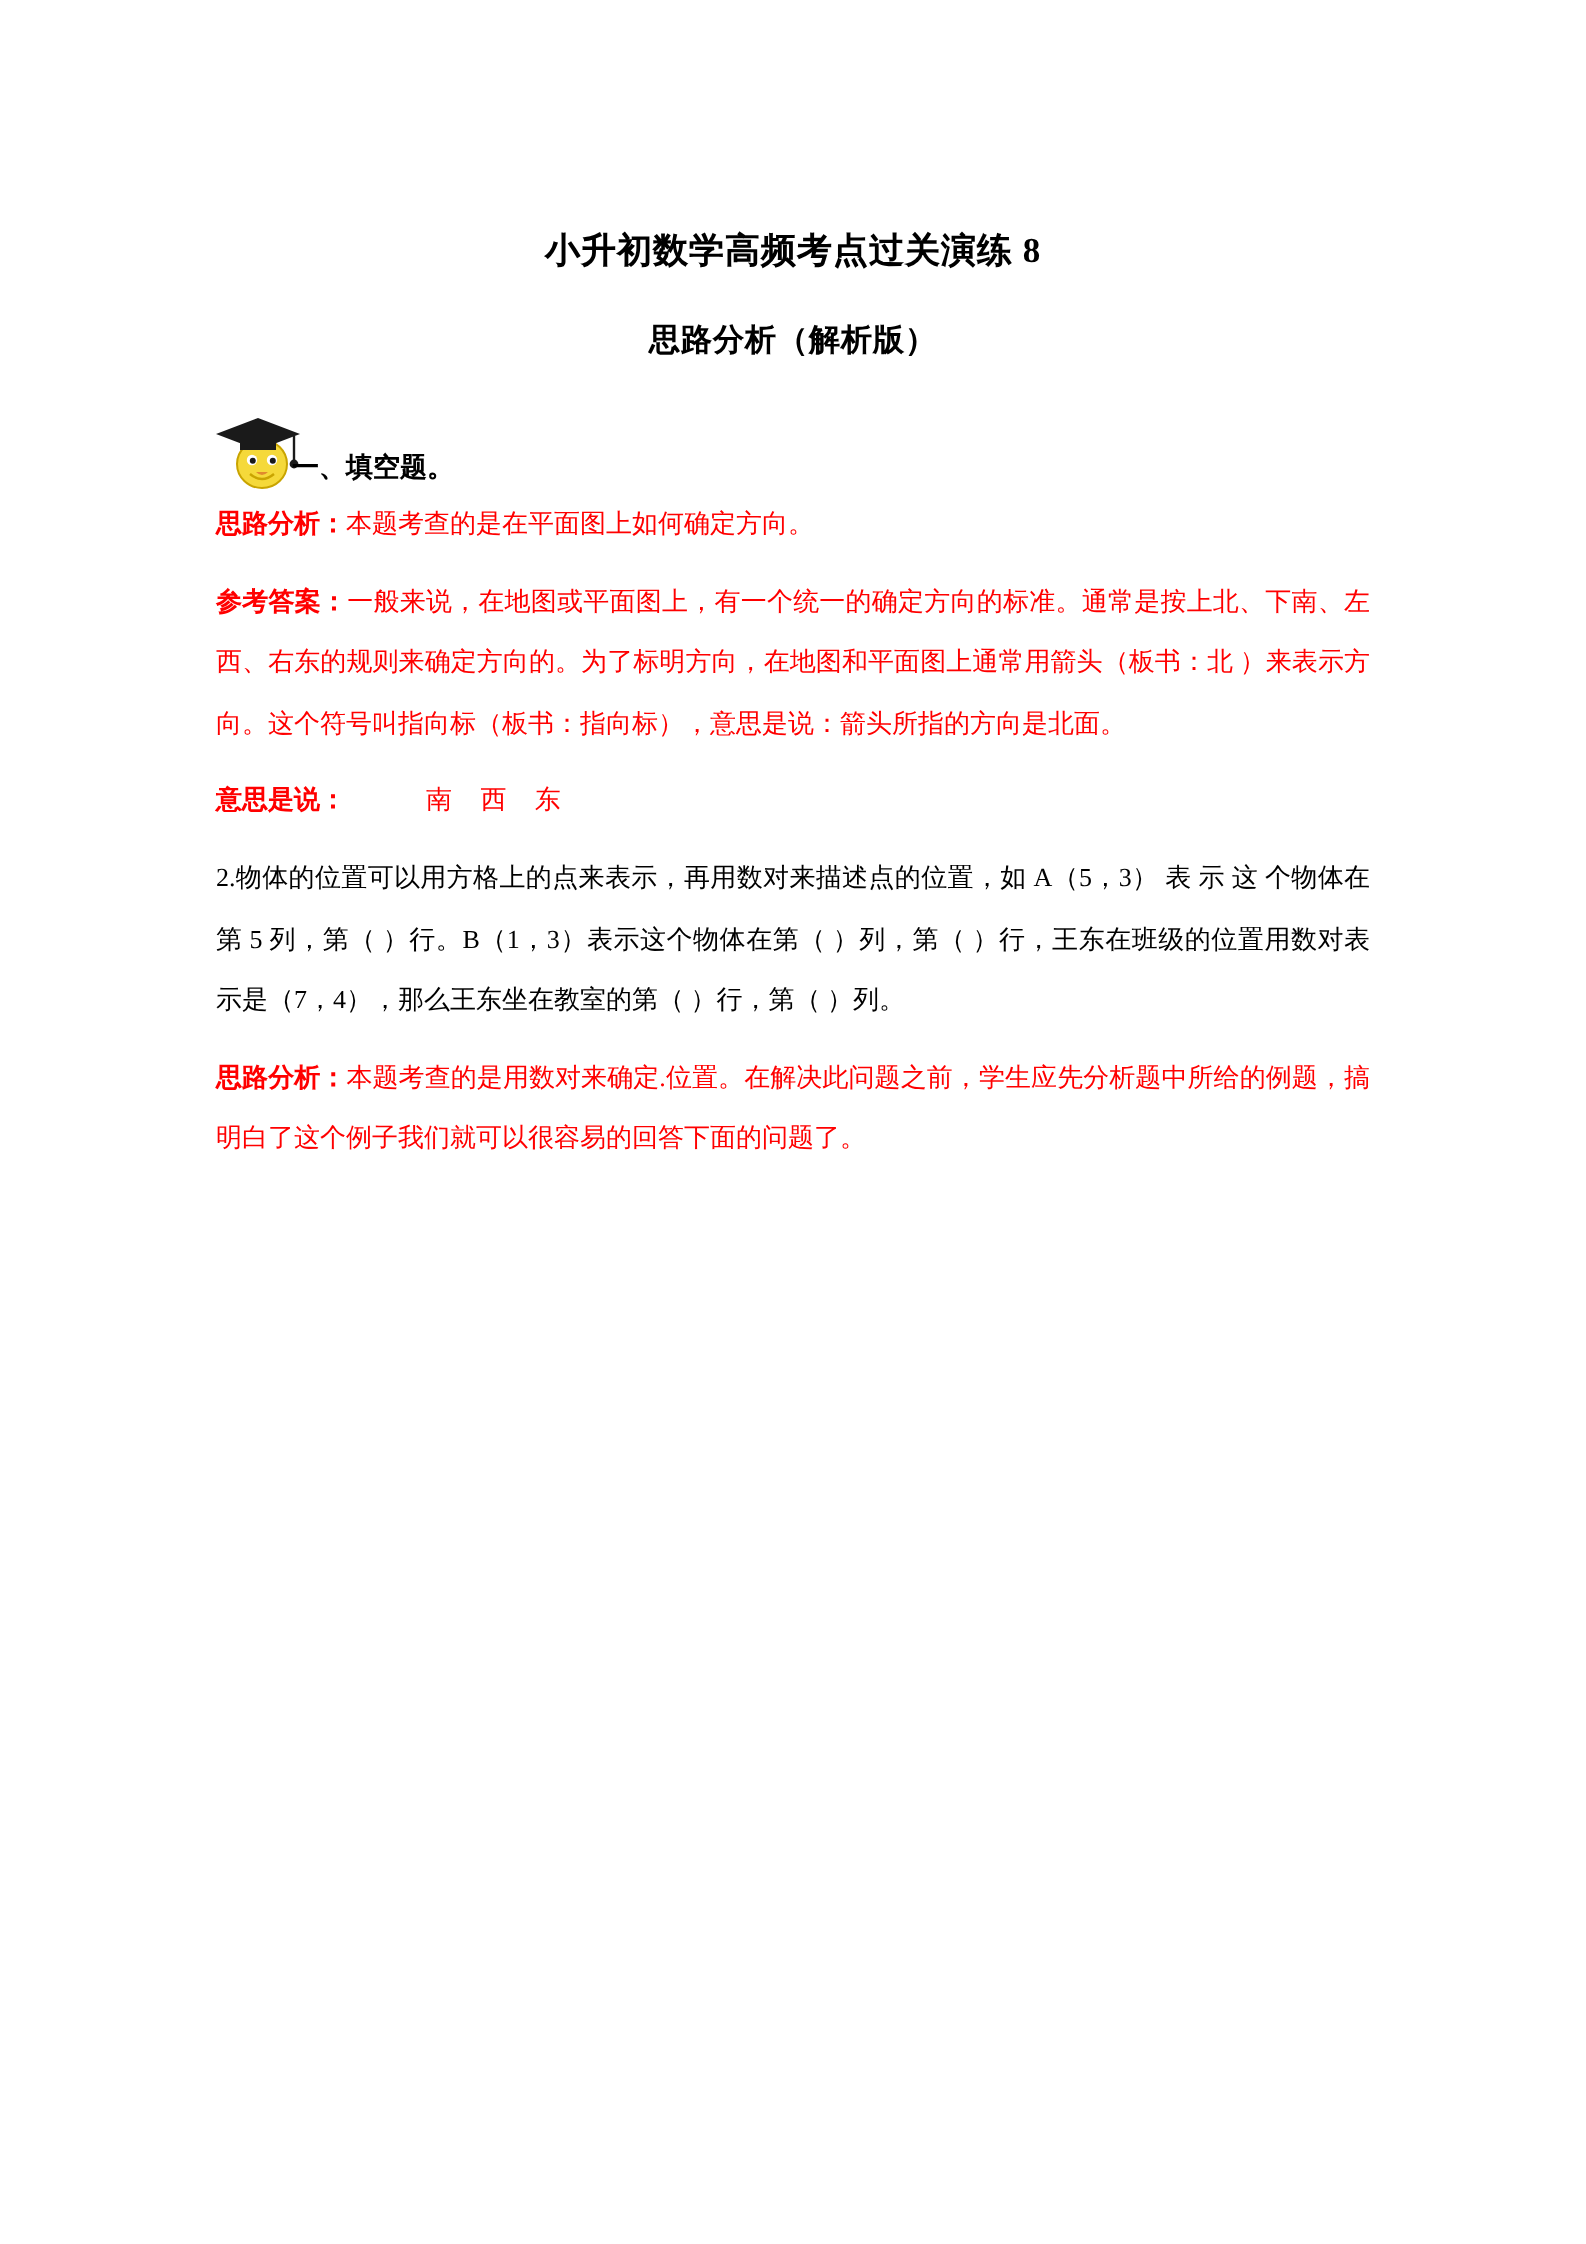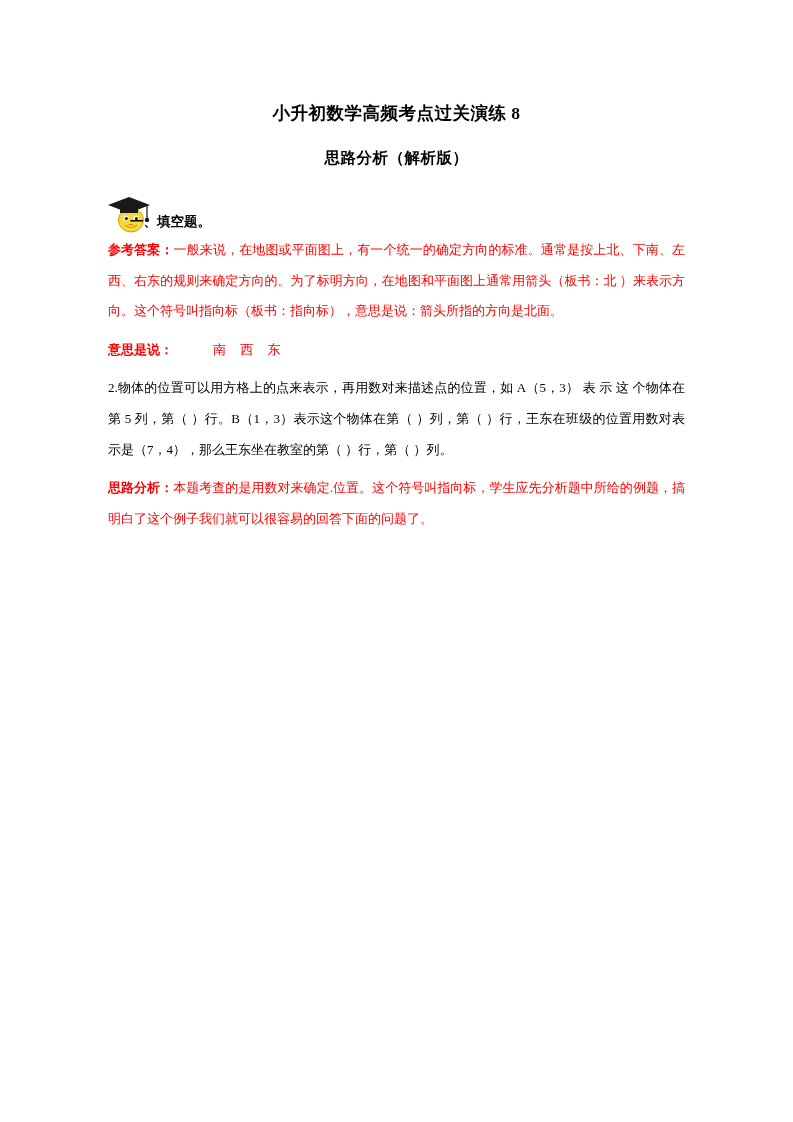--- a/index.html
+++ b/index.html
@@ -14,21 +14,21 @@
     color: #000000;
     position: relative;
     overflow: hidden;
   }
   .page {
     position: absolute;
     left: 0; top: 0;
     width: 793px;
     height: 1122px;
     box-sizing: border-box;
-    padding: 4px 108px;
+    padding: 16px 108px;
   }
   .title-block {
     margin-top: 96px;
     text-align: center;
   }
   .doc-title {
     font-size: 17.5px;
     font-weight: bold;
     letter-spacing: 0.5px;
     line-height: 1.5;
@@ -46,21 +46,21 @@
   }
   .grad-icon {
     position: absolute;
     left: -2px;
     top: -4px;
     width: 44px;
     height: 42px;
   }
   .section-head-text {
     position: absolute;
-    left: 22px;
+    left: 38px;
     top: 16px;
     font-size: 13.5px;
     font-weight: bold;
   }
   p.line {
     font-size: 13px;
     line-height: 2.35;
     margin: 0 0 8px 0;
     text-align: justify;
     text-justify: inter-ideograph;
@@ -97,23 +97,24 @@
       <path d="M22 31 q3 3 6 0 z" fill="#e08a2e"></path>
       <polygon points="2,12 23,4 44,12 23,20" fill="#1a1a1a"></polygon>
       <rect x="14" y="13" width="18" height="7" fill="#1a1a1a"></rect>
       <line x1="41" y1="13" x2="41" y2="26" stroke="#1a1a1a" stroke-width="1.2"></line>
       <circle cx="41" cy="27" r="2.2" fill="#1a1a1a"></circle>
     </svg>
     <div class="section-head-text">一、填空题。</div>
   </div>
 
 
+  <p class="line red"><b>思路分析：</b><span>本题考查的是在平面图上如何确定方向。</span></p>
 
   <p class="line red"><b>参考答案：</b><span>一般来说，在地图或平面图上，有一个统一的确定方向的标准。通常是按上北、下南、左西、右东的规则来确定方向的。为了标明方向，在地图和平面图上通常用箭头（板书：北 ）来表示方向。这个符号叫指向标（板书：指向标），意思是说：箭头所指的方向是北面。</span></p>
 
   <p class="line red"><b>意思是说：</b><span class="spaced">南　西　东</span></p>
 
 
   <p class="line q">2.物体的位置可以用方格上的点来表示，再用数对来描述点的位置，如 A（5，3） 表 示 这 个物体在第 5 列，第（      ）行。B（1，3）表示这个物体在第（      ）列，第（      ）行，王东在班级的位置用数对表示是（7，4），那么王东坐在教室的第（      ）行，第（      ）列。</p>
 
-  <p class="line red"><b>思路分析：</b><span>本题考查的是用数对来确定.位置。这个符号叫指向标，学生应先分析题中所给的例题，搞明白了这个例子我们就可以很容易的回答下面的问题了。</span></p>
+  <p class="line red"><b>思路分析：</b><span>本题考查的是用数对来确定.位置。在解决此问题之前，学生应先分析题中所给的例题，搞明白了这个例子我们就可以很容易的回答下面的问题了。</span></p>
 
 </div>
 
 </body></html>

